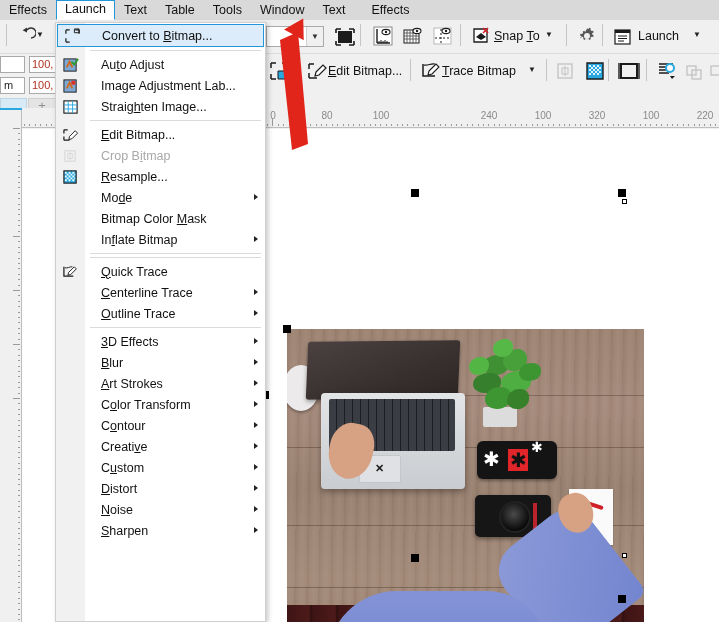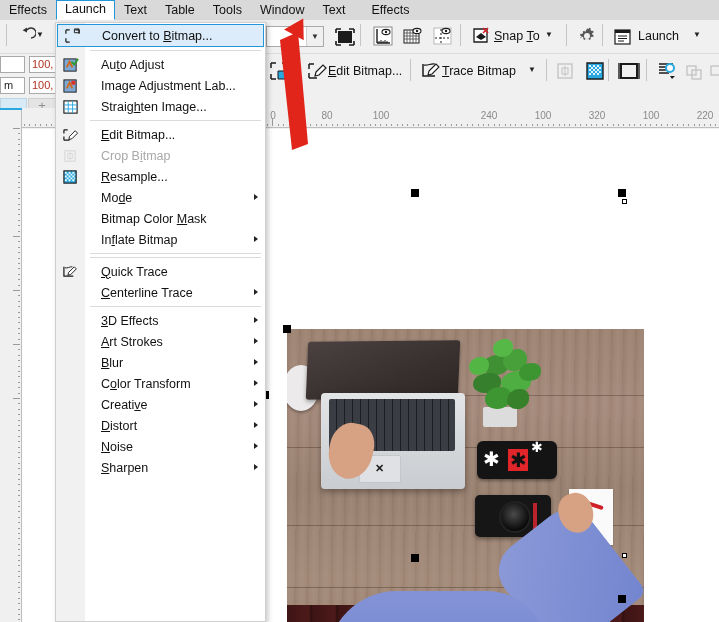--- a/index.html
+++ b/index.html
@@ -797,39 +797,51 @@
               <path d="M3 4c3 1 5-1.5 8-1" stroke="#1b1b1b" stroke-width="1" fill="none"></path>
               <path d="M7 9l6-6 2.2 2.2-6 6-3 .8z" fill="#fff" stroke="#1b1b1b" stroke-width="1"></path>
             </svg>
           </span>
           <span><span class="u">Q</span>uick Trace</span>
         </div>
         <div class="menu-item">
           <span><span class="u">C</span>enterline Trace</span>
           <span class="sub"></span>
         </div>
+        <div class="menu-item">
+          <span><span class="u">O</span>utline Trace</span>
+          <span class="sub"></span>
+        </div>
         <div class="menu-sepline"></div>
         <div class="menu-item">
           <span><span class="u">3</span>D Effects</span>
           <span class="sub"></span>
         </div>
         <div class="menu-item">
+          <span><span class="u">B</span>lur</span>
+          <span class="sub"></span>
+        </div>
+        <div class="menu-item">
           <span><span class="u">A</span>rt Strokes</span>
           <span class="sub"></span>
         </div>
         <div class="menu-item">
-          <span><span class="u">B</span>lur</span>
-          <span class="sub"></span>
-        </div>
-        <div class="menu-item">
           <span>C<span class="u">o</span>lor Transform</span>
           <span class="sub"></span>
         </div>
         <div class="menu-item">
+          <span>C<span class="u">o</span>ntour</span>
+          <span class="sub"></span>
+        </div>
+        <div class="menu-item">
           <span>Creati<span class="u">v</span>e</span>
+          <span class="sub"></span>
+        </div>
+        <div class="menu-item">
+          <span>C<span class="u">u</span>stom</span>
           <span class="sub"></span>
         </div>
         <div class="menu-item">
           <span><span class="u">D</span>istort</span>
           <span class="sub"></span>
         </div>
         <div class="menu-item">
           <span><span class="u">N</span>oise</span>
           <span class="sub"></span>
         </div>

